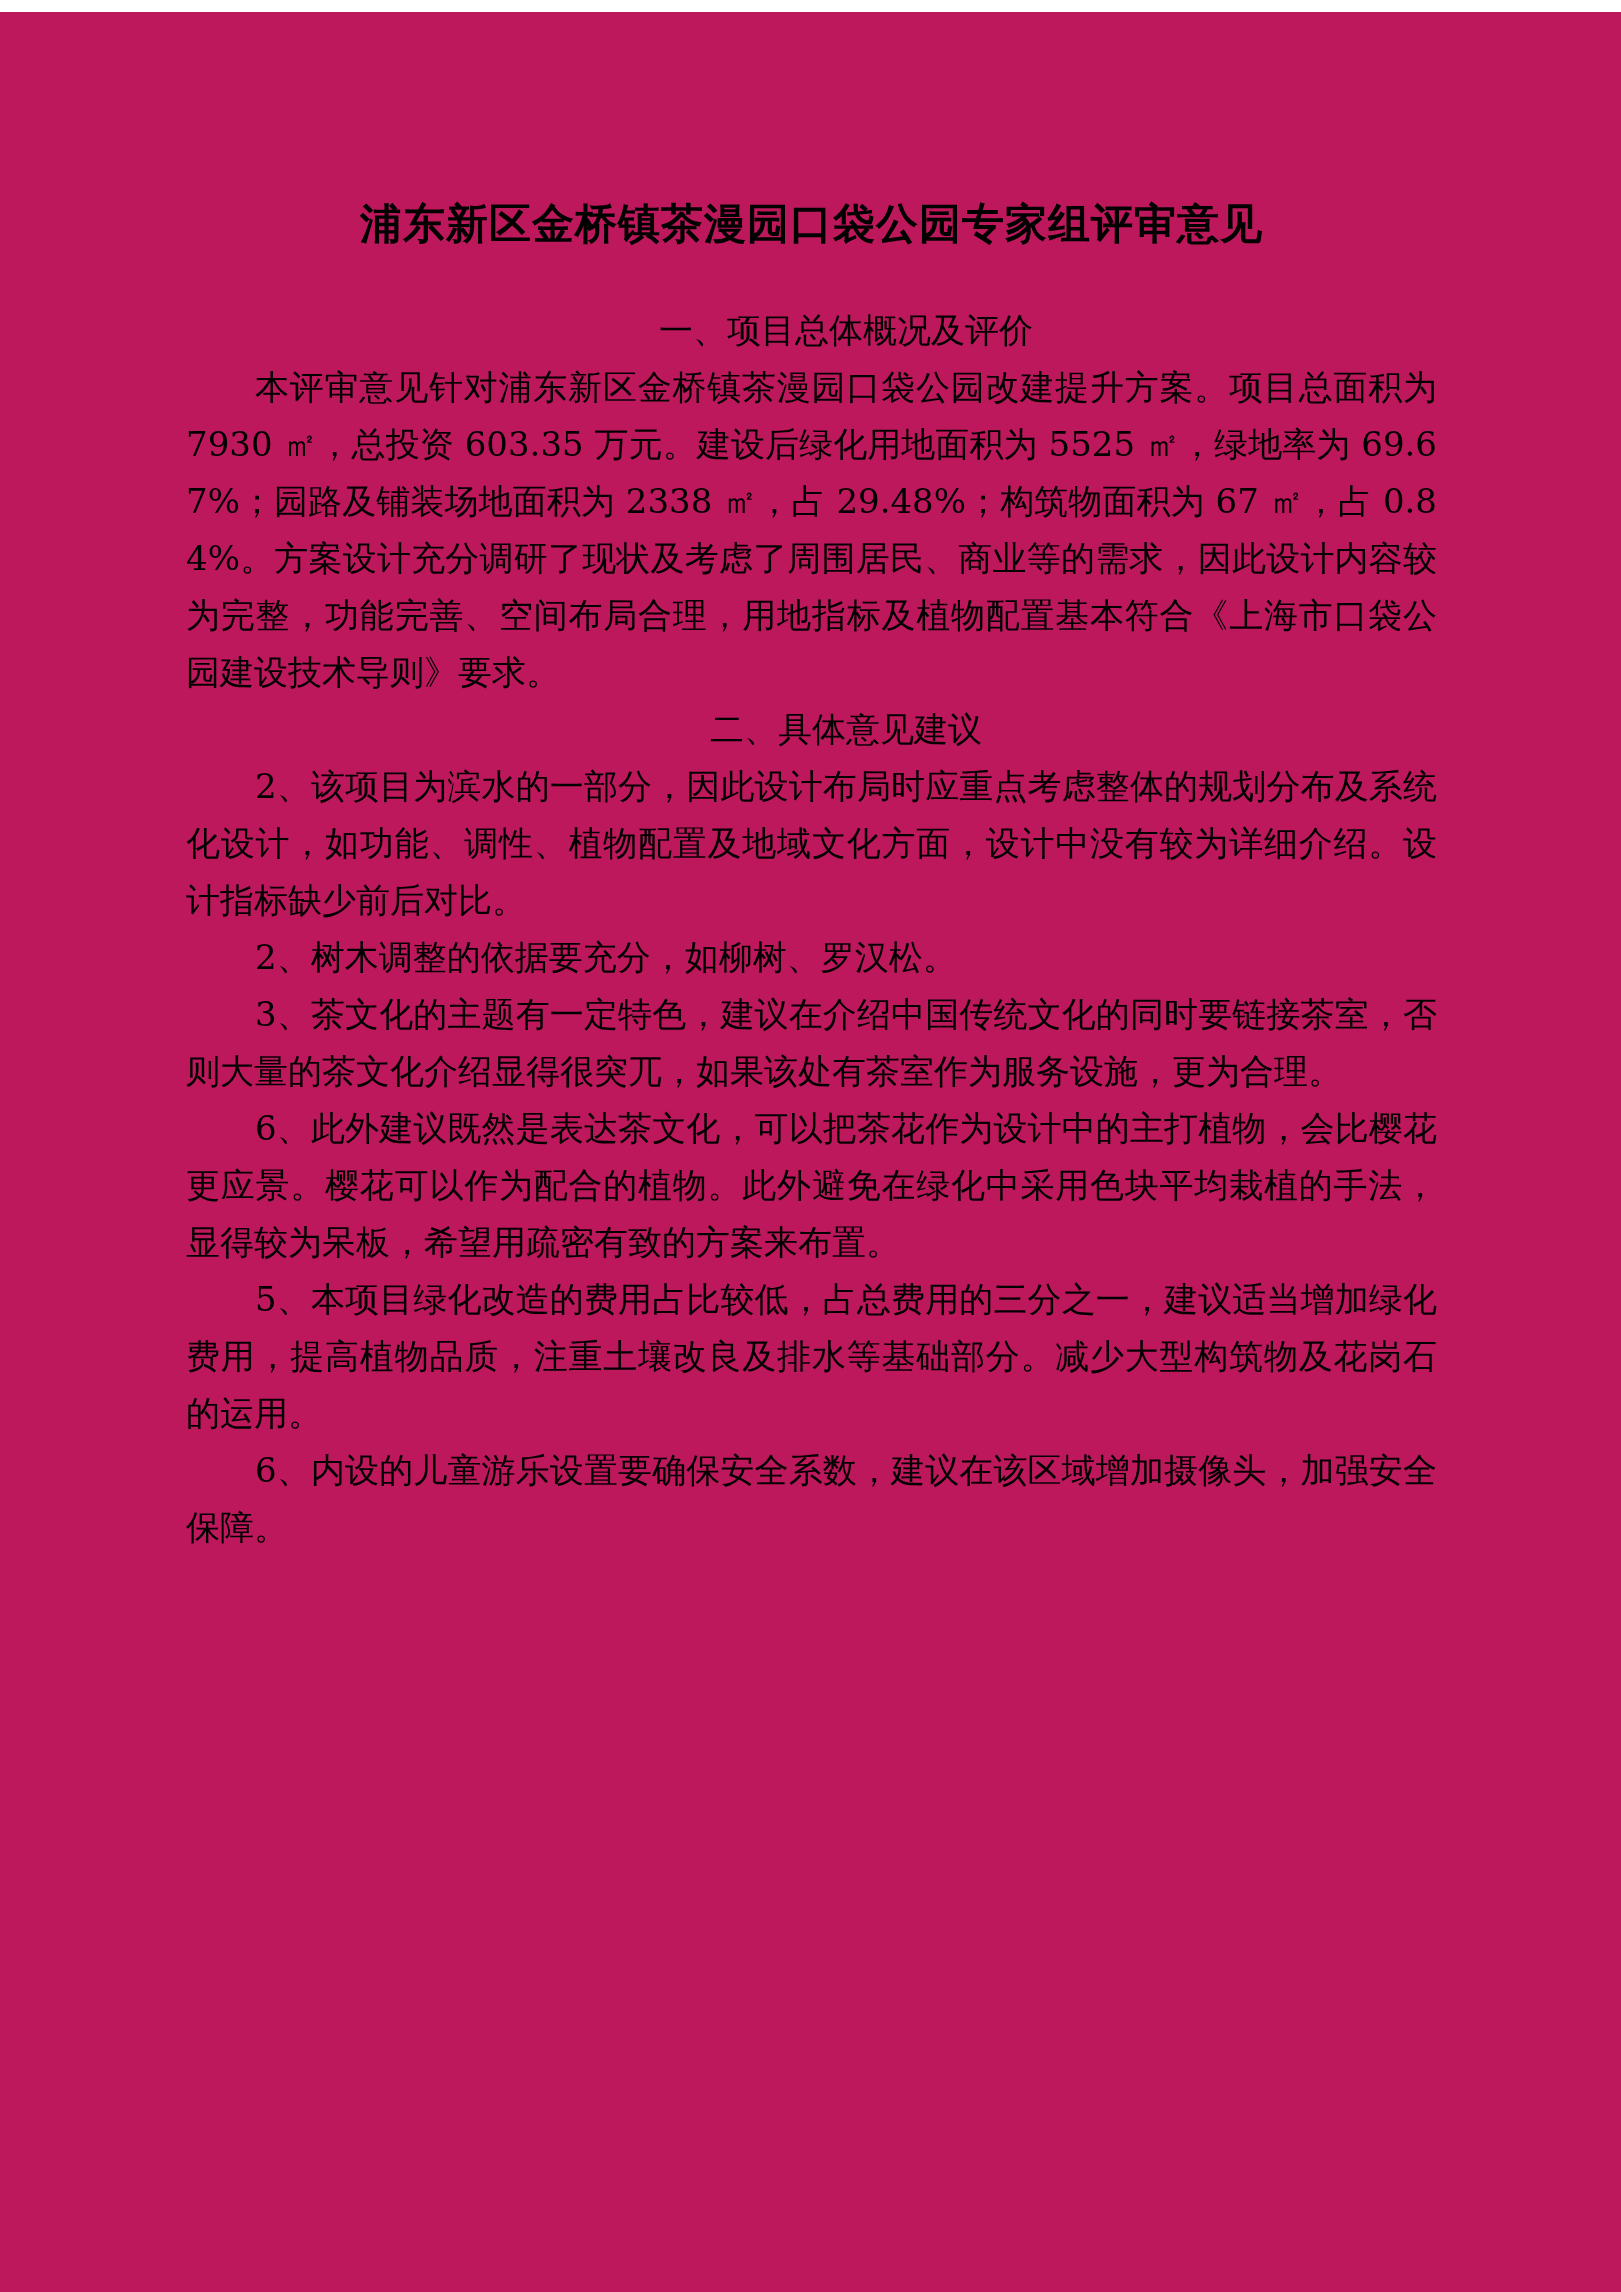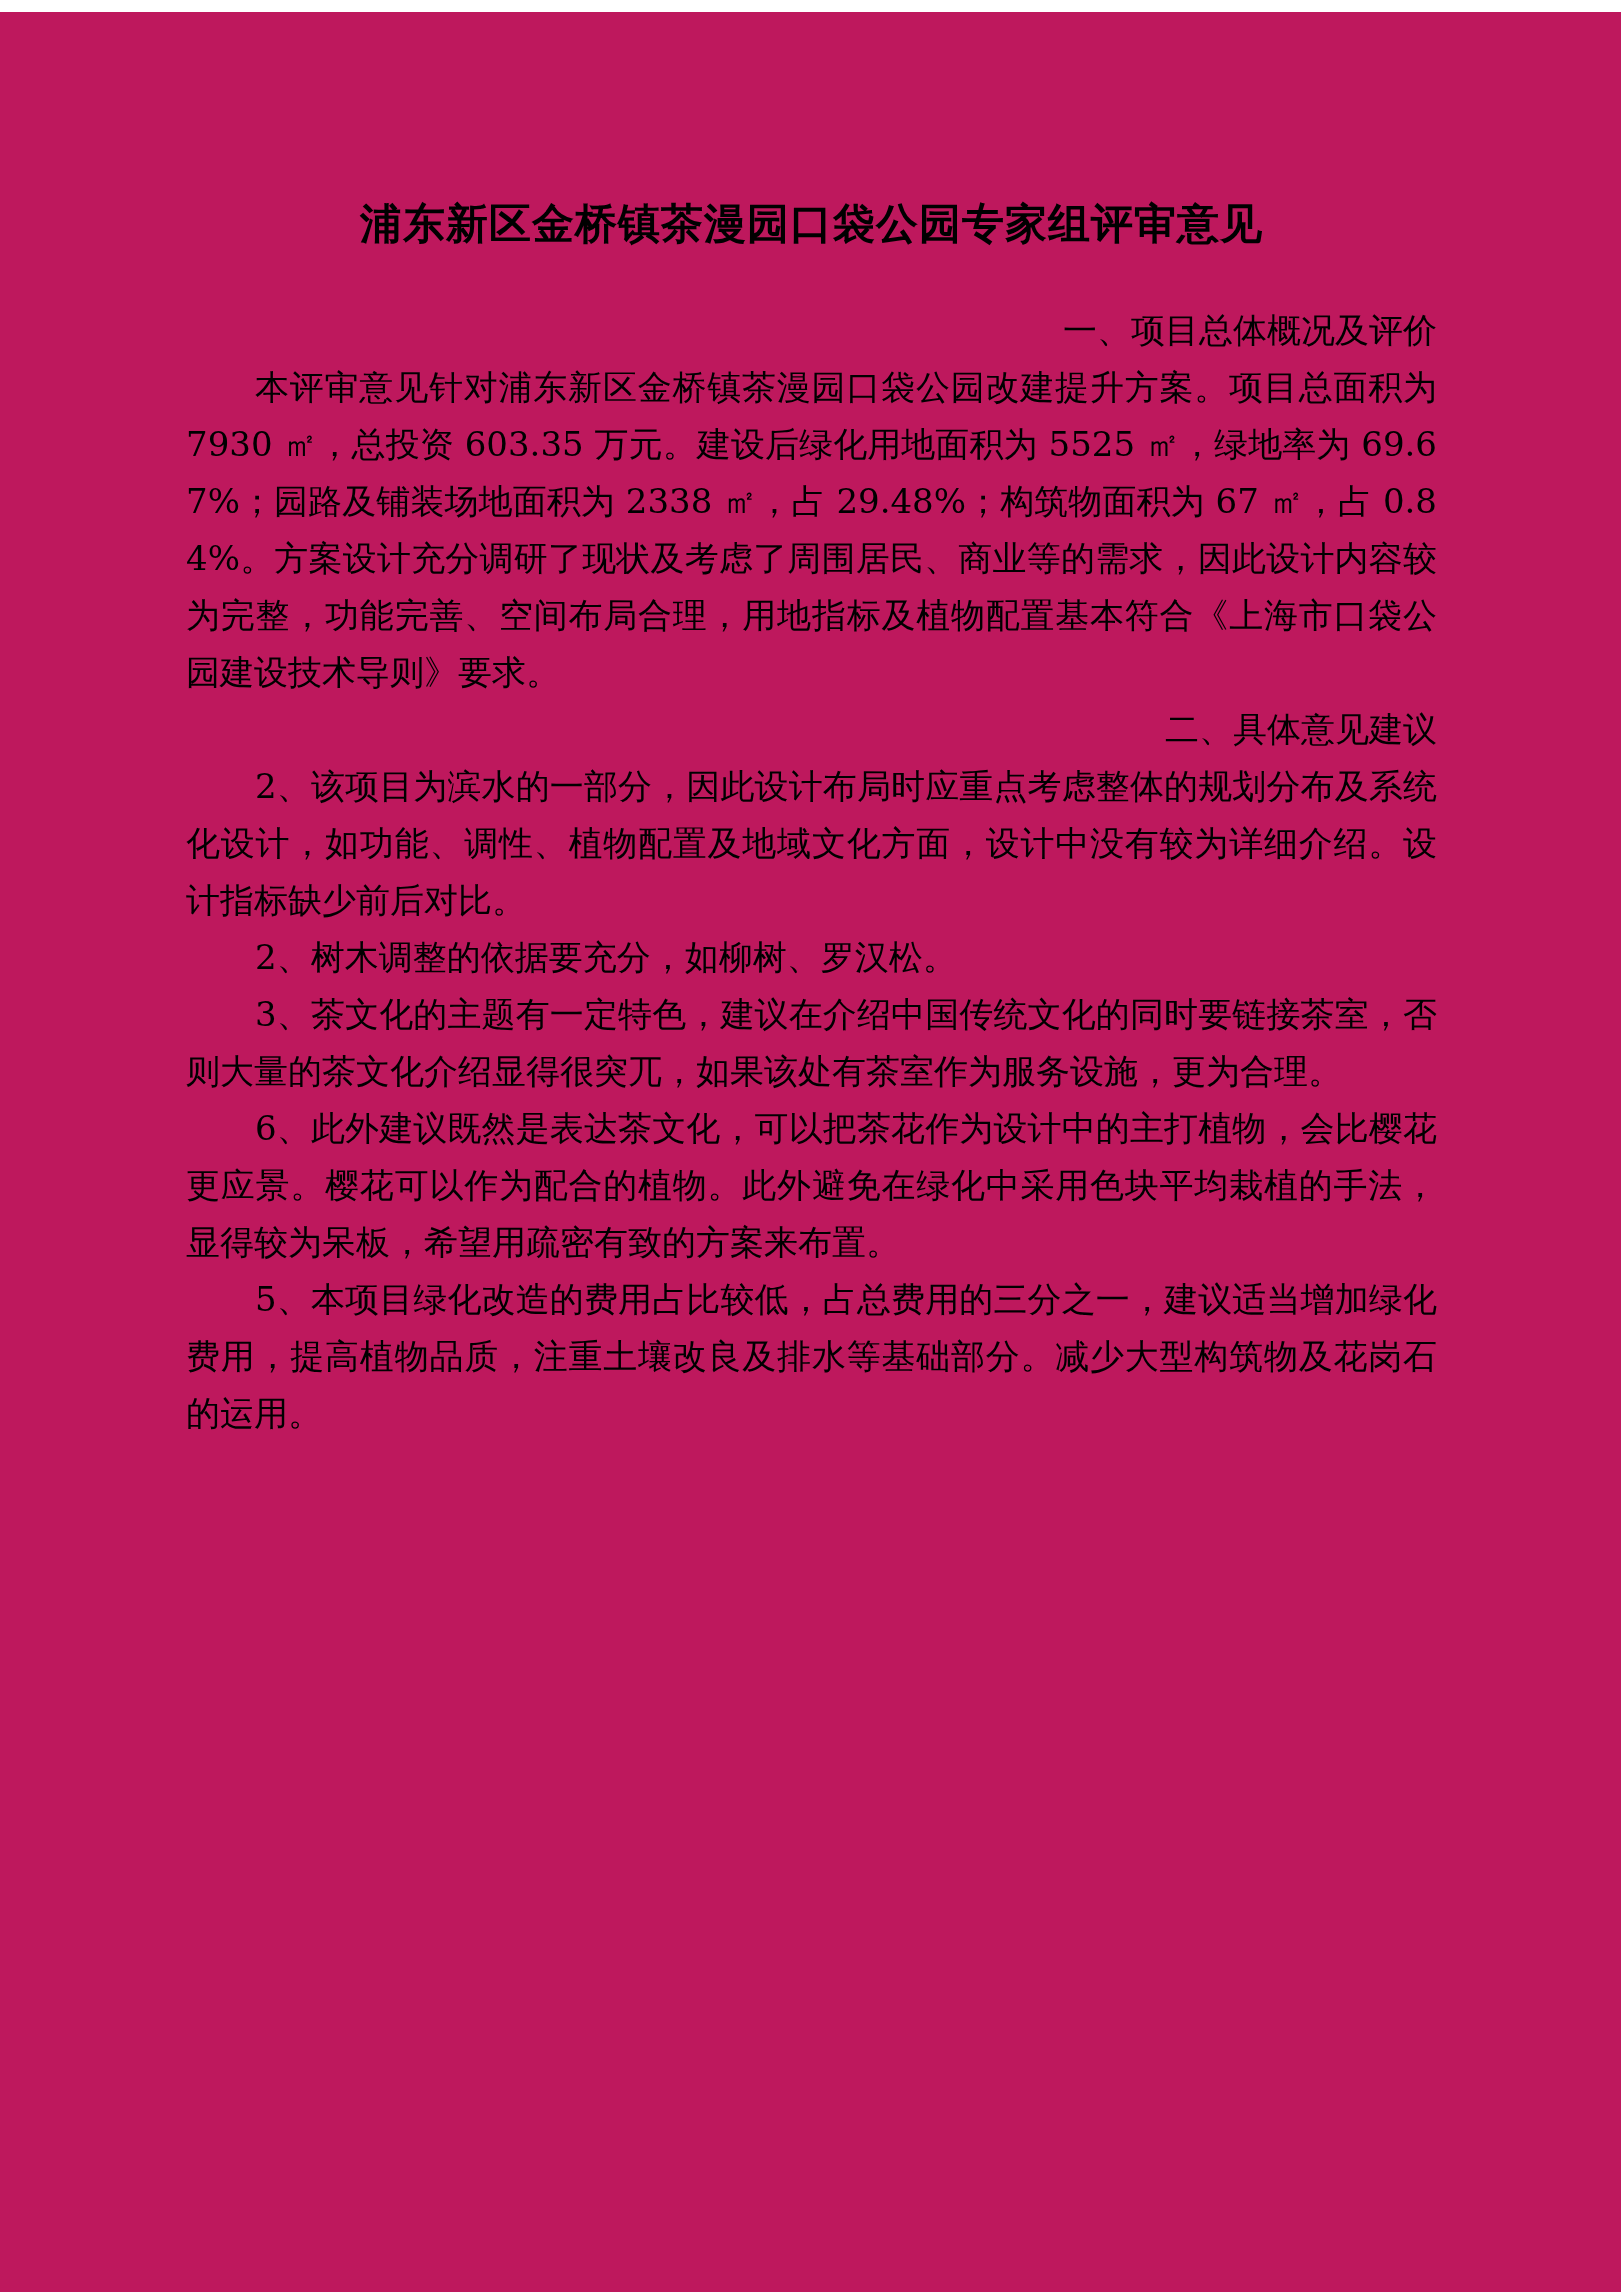--- a/index.html
+++ b/index.html
@@ -49,21 +49,21 @@
     color: #000000;
     margin: 0;
     text-align: justify;
     text-justify: inter-character;
     text-indent: 69px;
     letter-spacing: 0px;
     word-break: break-all;
   }
 
   p.para.heading-line {
-    text-align: right;
+    text-align: center;
   }
 </style>
 </head>
 <body>
 
 <div class="page">
   <div class="content">
 
     <h1 class="doc-title">浦东新区金桥镇茶漫园口袋公园专家组评审意见</h1>
 
@@ -72,17 +72,18 @@
       <p class="para">本评审意见针对浦东新区金桥镇茶漫园口袋公园改建提升方案。项目总面积为 7930 ㎡，总投资 603.35 万元。建设后绿化用地面积为 5525 ㎡，绿地率为 69.67%；园路及铺装场地面积为 2338 ㎡，占 29.48%；构筑物面积为 67 ㎡，占 0.84%。方案设计充分调研了现状及考虑了周围居民、商业等的需求，因此设计内容较为完整，功能完善、空间布局合理，用地指标及植物配置基本符合《上海市口袋公园建设技术导则》要求。</p>
     </div>
 
     <div>
       <p class="para heading-line">二、具体意见建议</p>
       <p class="para">2、该项目为滨水的一部分，因此设计布局时应重点考虑整体的规划分布及系统化设计，如功能、调性、植物配置及地域文化方面，设计中没有较为详细介绍。设计指标缺少前后对比。</p>
       <p class="para">2、树木调整的依据要充分，如柳树、罗汉松。</p>
       <p class="para">3、茶文化的主题有一定特色，建议在介绍中国传统文化的同时要链接茶室，否则大量的茶文化介绍显得很突兀，如果该处有茶室作为服务设施，更为合理。</p>
       <p class="para">6、此外建议既然是表达茶文化，可以把茶花作为设计中的主打植物，会比樱花更应景。樱花可以作为配合的植物。此外避免在绿化中采用色块平均栽植的手法，显得较为呆板，希望用疏密有致的方案来布置。</p>
       <p class="para">5、本项目绿化改造的费用占比较低，占总费用的三分之一，建议适当增加绿化费用，提高植物品质，注重土壤改良及排水等基础部分。减少大型构筑物及花岗石的运用。</p>
+      <p class="para">6、内设的儿童游乐设置要确保安全系数，建议在该区域增加摄像头，加强安全保障。</p>
     </div>
 
   </div>
 </div>
 
 
 </body></html>

